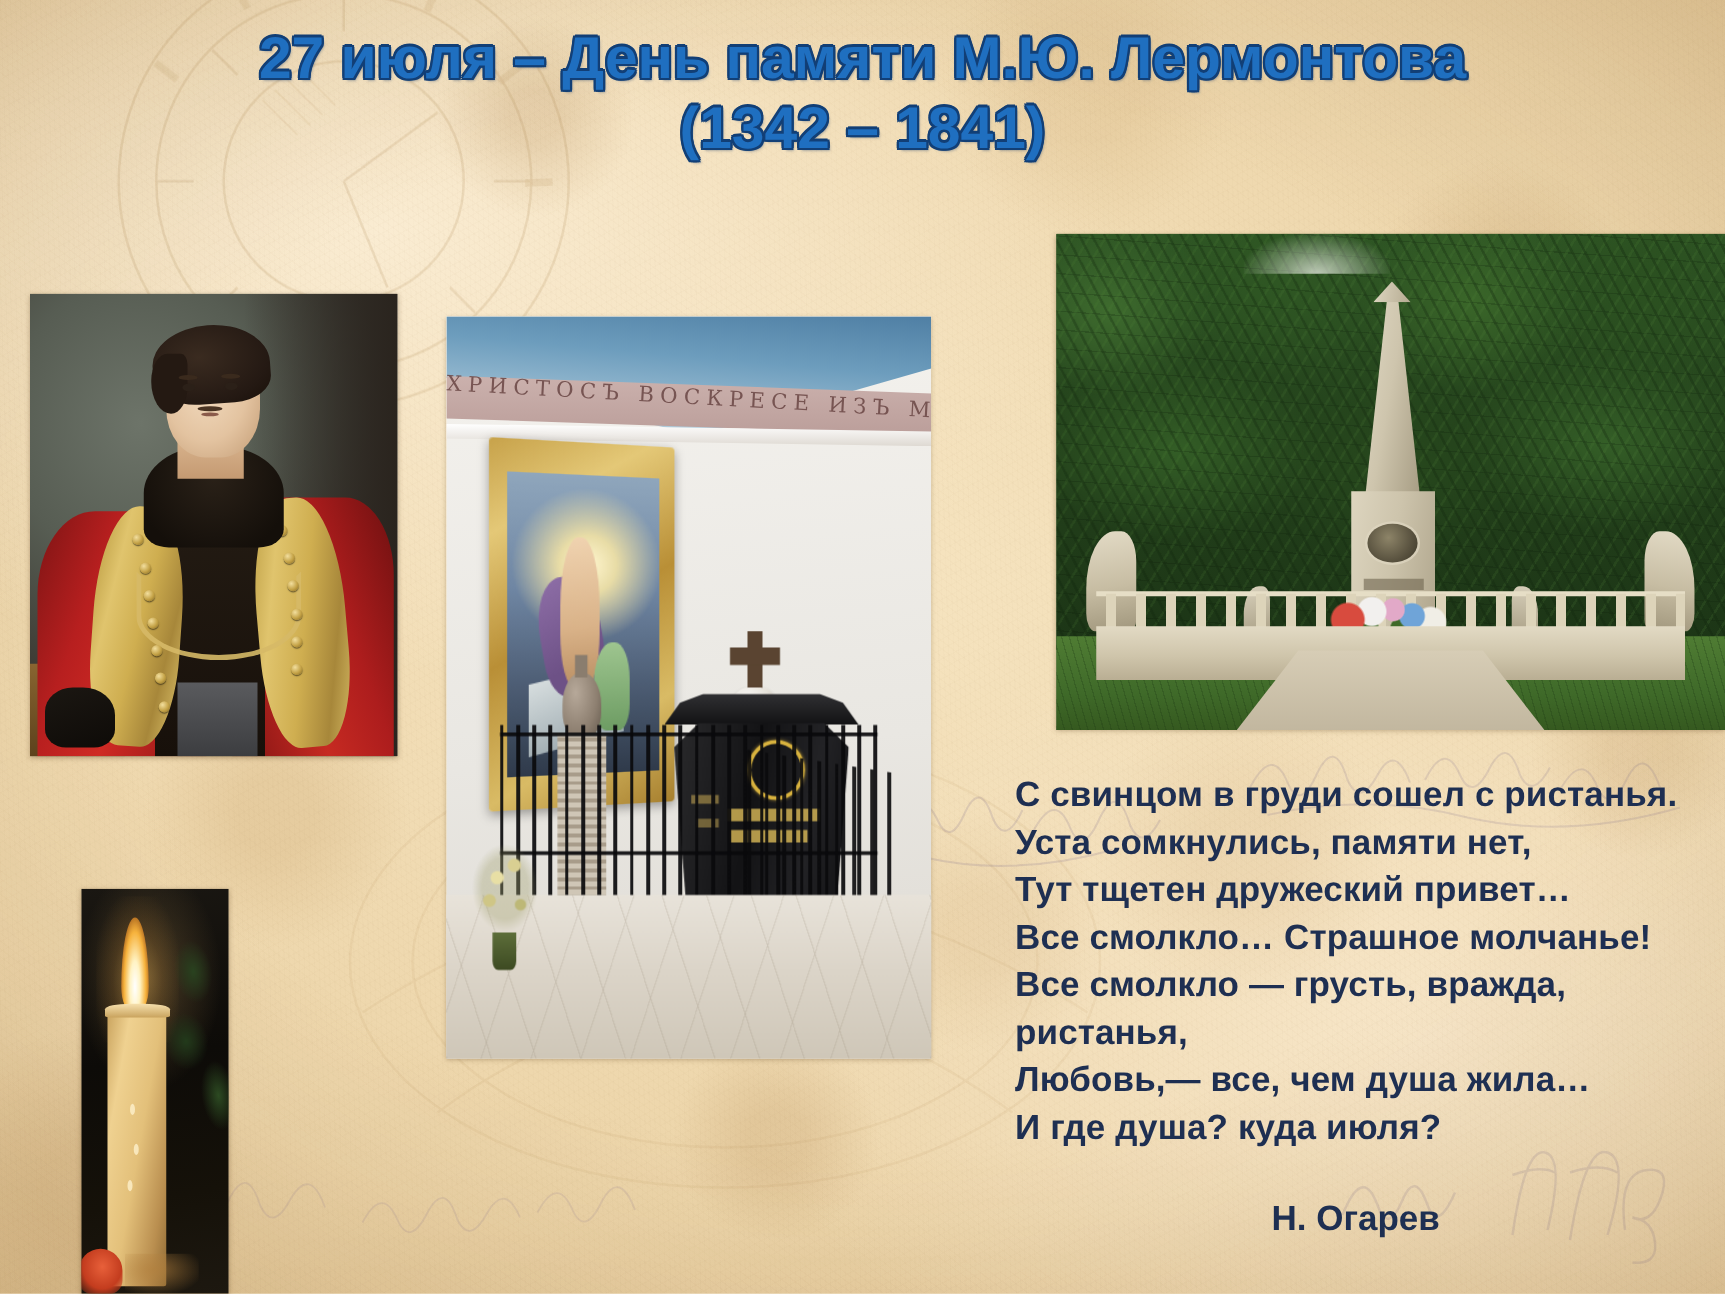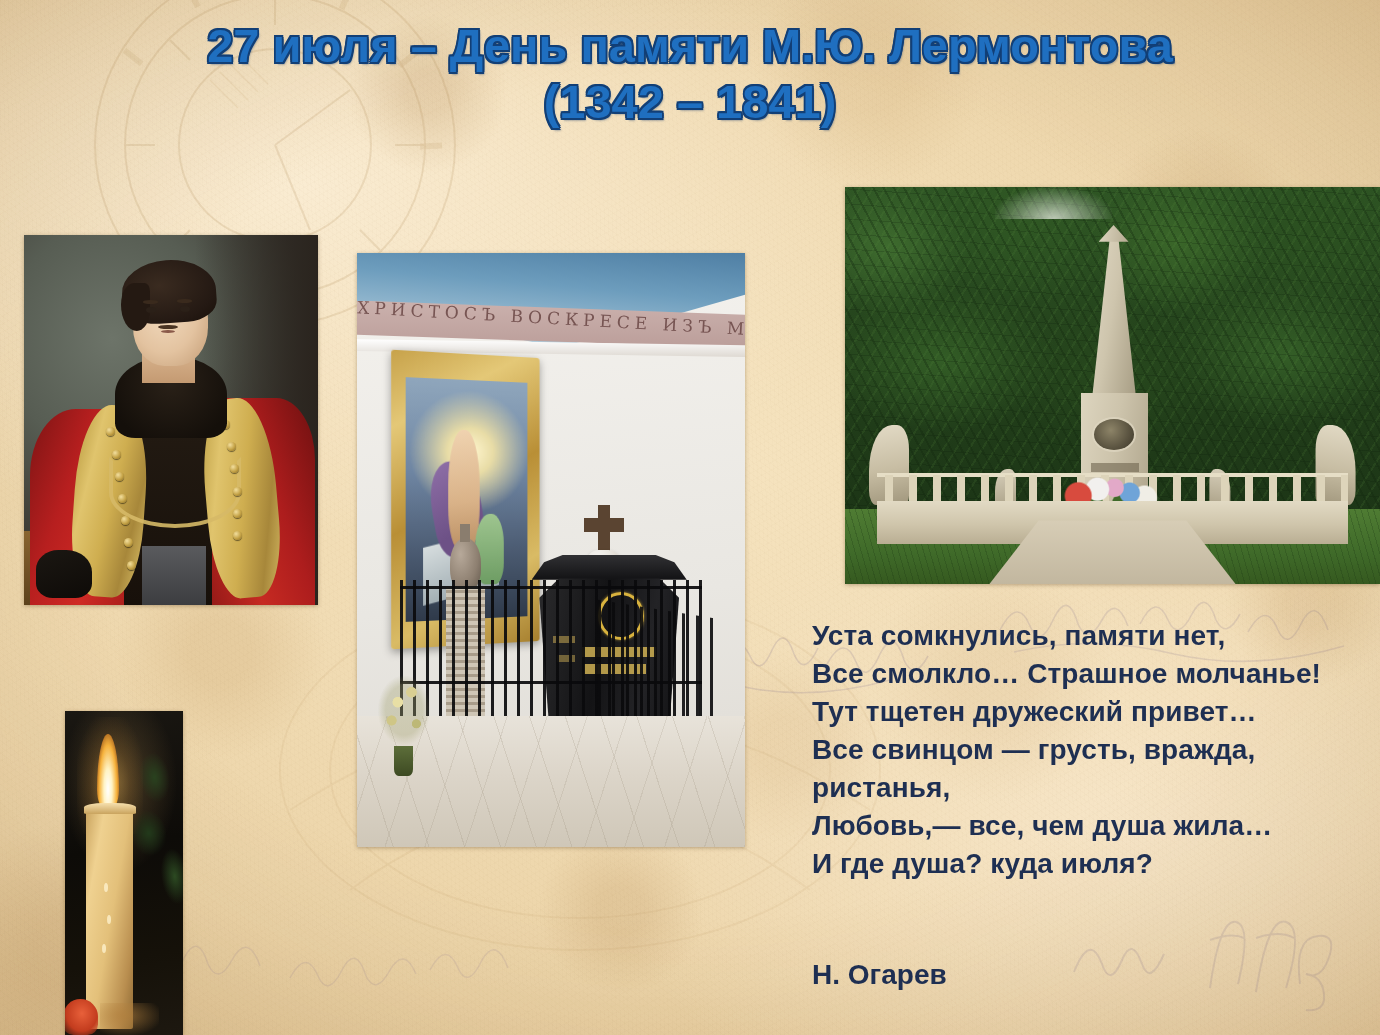--- a/index.html
+++ b/index.html
@@ -558,21 +558,21 @@
     font-weight: 600;
     line-height: 38px;
     letter-spacing: 0.1px;
   }
   .poem .line { white-space: nowrap; }
   .poem-author {
     position: absolute;
     left: 812px;
     top: 959px;
     width: 545px;
-    text-align: left;
+    text-align: center;
     color: #1e2f52;
     font-family: "Liberation Sans", sans-serif;
     font-size: 28px;
     font-weight: 600;
   }
 </style>
 </head>
 <body>
 
 <div id="slide">
@@ -768,23 +768,24 @@
     <div class="c-body"></div>
     <div class="c-top"></div>
     <div class="c-drip" style="left:33%; top:53%"></div>
     <div class="c-drip" style="left:36%; top:63%"></div>
     <div class="c-drip" style="left:31%; top:72%"></div>
     <div class="c-warm-base"></div>
     <div class="c-red"></div>
   </div>
 
   <div class="poem">
+    <div class="line">С свинцом в груди сошел с ристанья.</div>
     <div class="line">Уста сомкнулись, памяти нет,</div>
+    <div class="line">Тут тщетен дружеский привет…</div>
     <div class="line">Все смолкло… Страшное молчанье!</div>
-    <div class="line">Тут тщетен дружеский привет…</div>
-    <div class="line">Все свинцом — грусть, вражда,</div>
+    <div class="line">Все смолкло — грусть, вражда,</div>
     <div class="line">ристанья,</div>
     <div class="line">Любовь,— все, чем душа жила…</div>
     <div class="line">И где душа? куда июля?</div>
   </div>
   <div class="poem-author">Н. Огарев</div>
 
 </div>
 
 </body></html>

